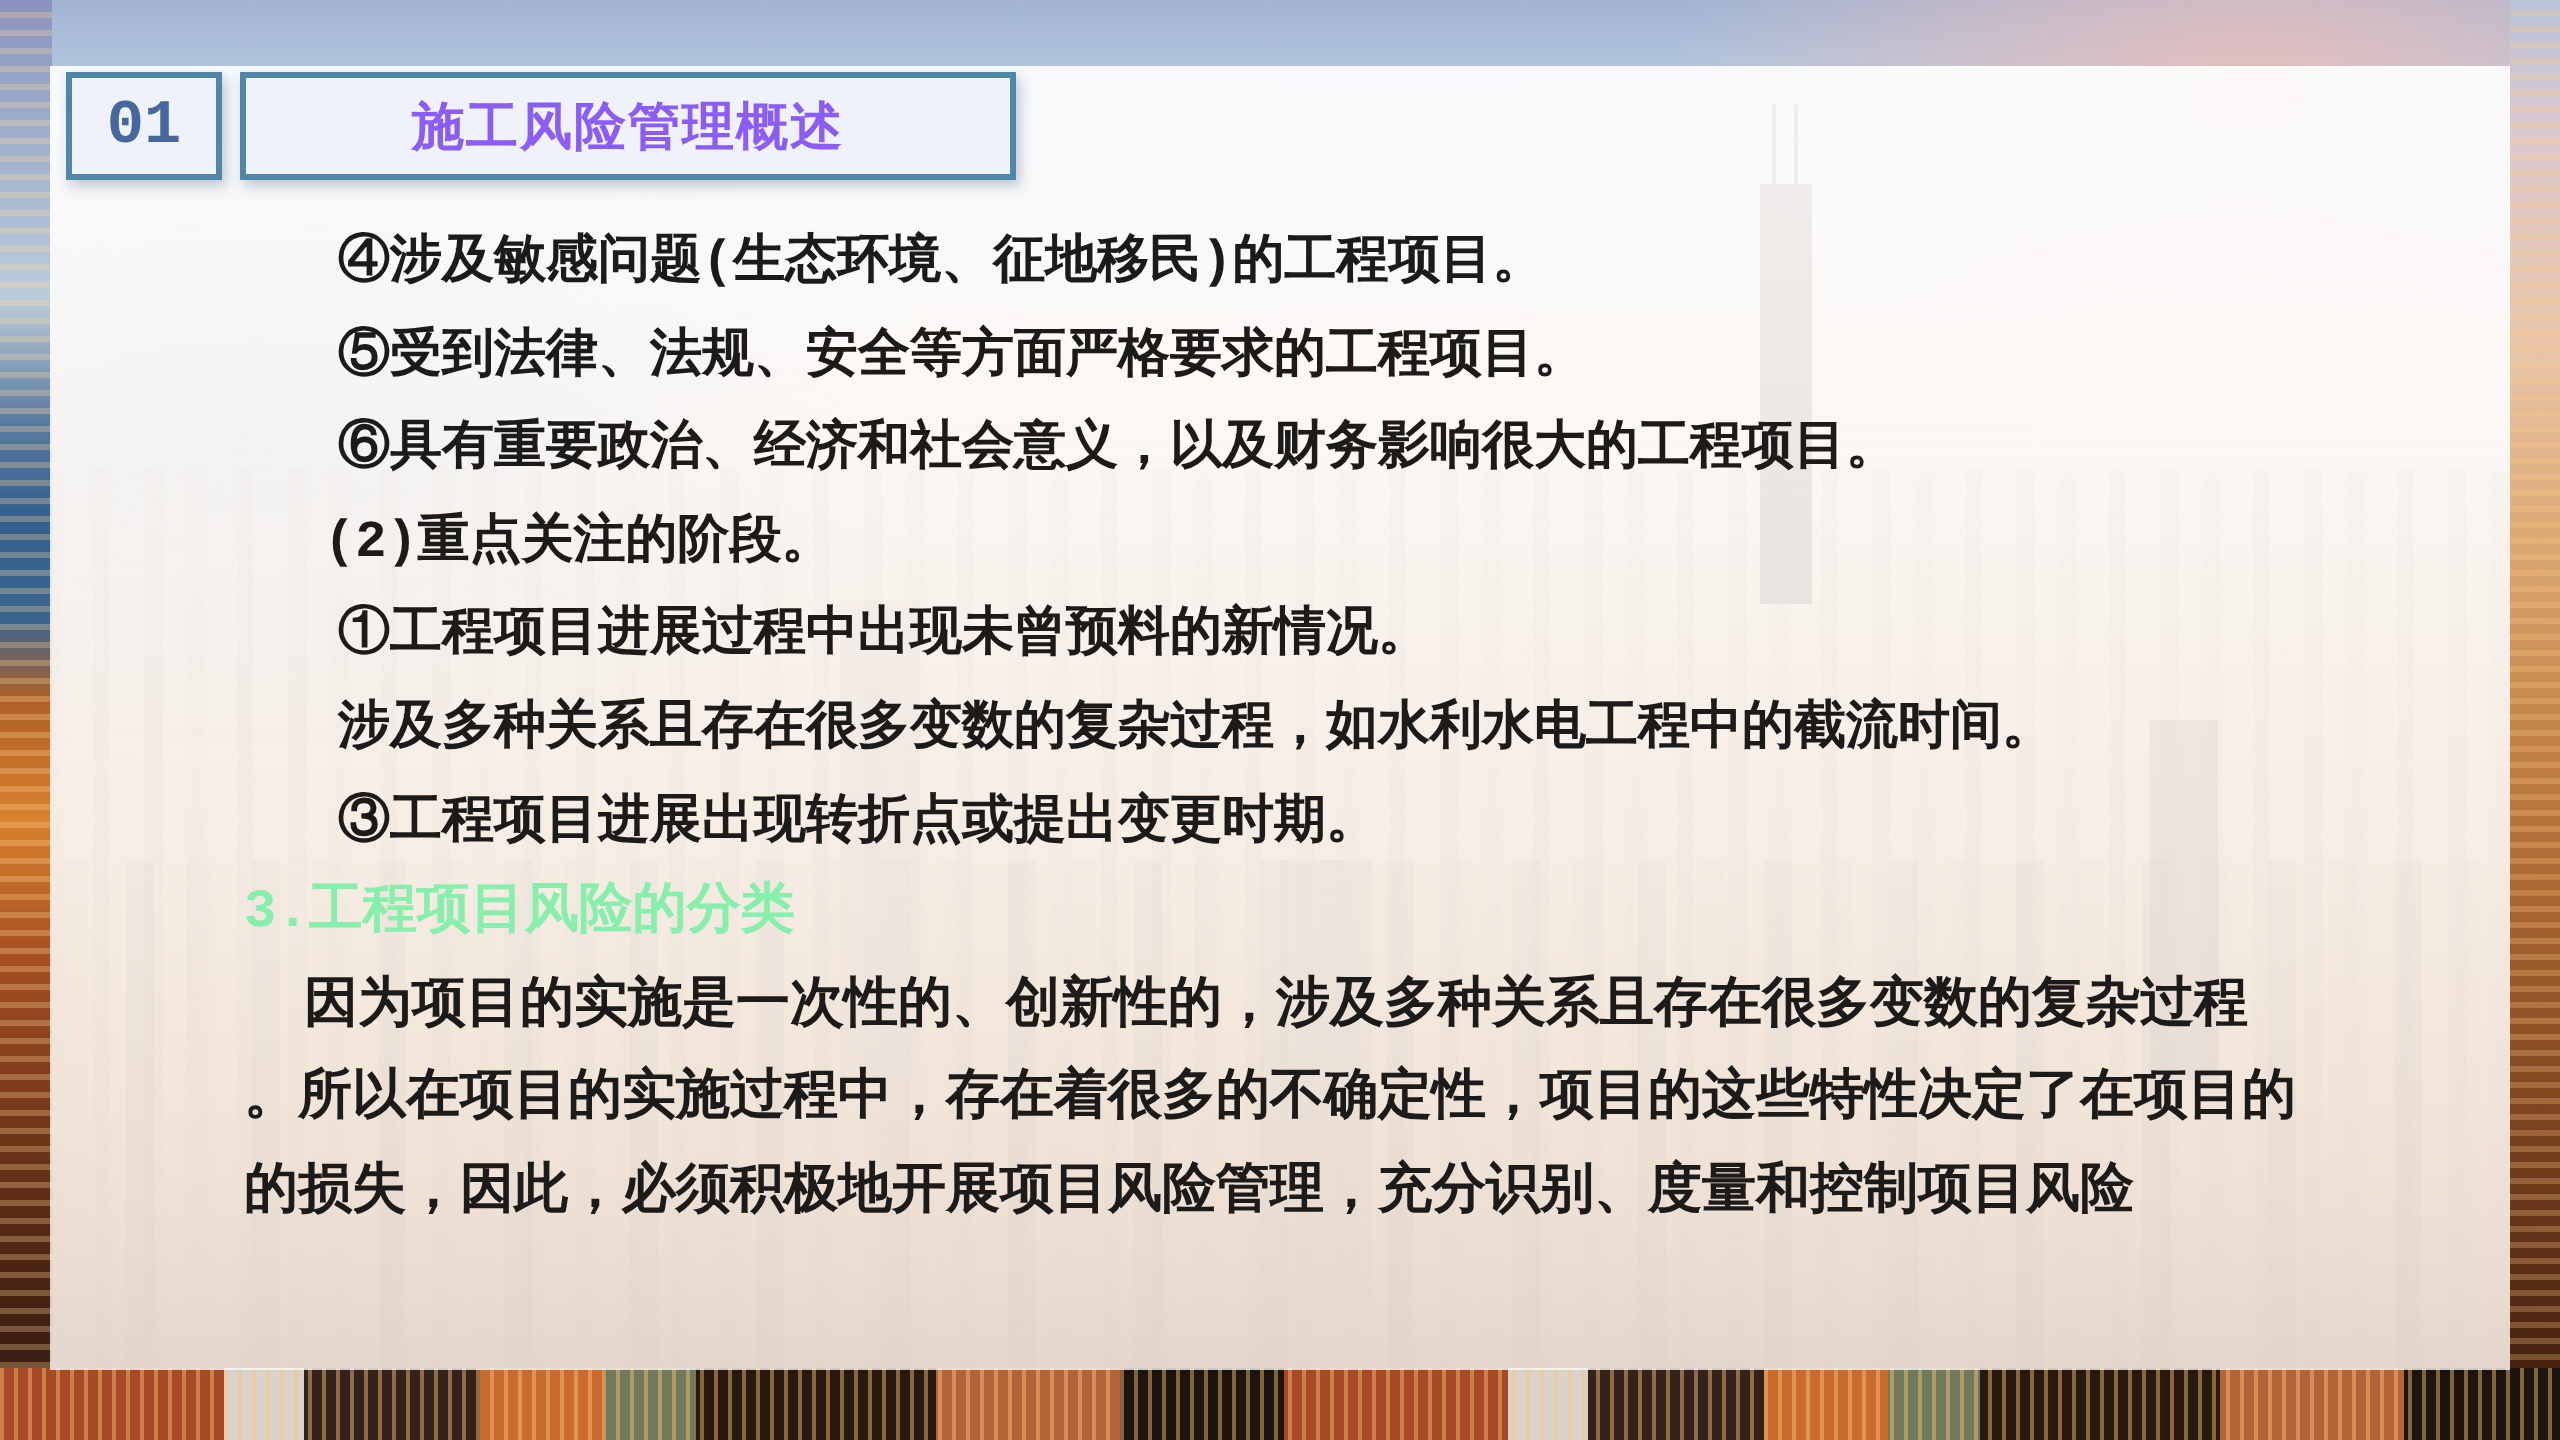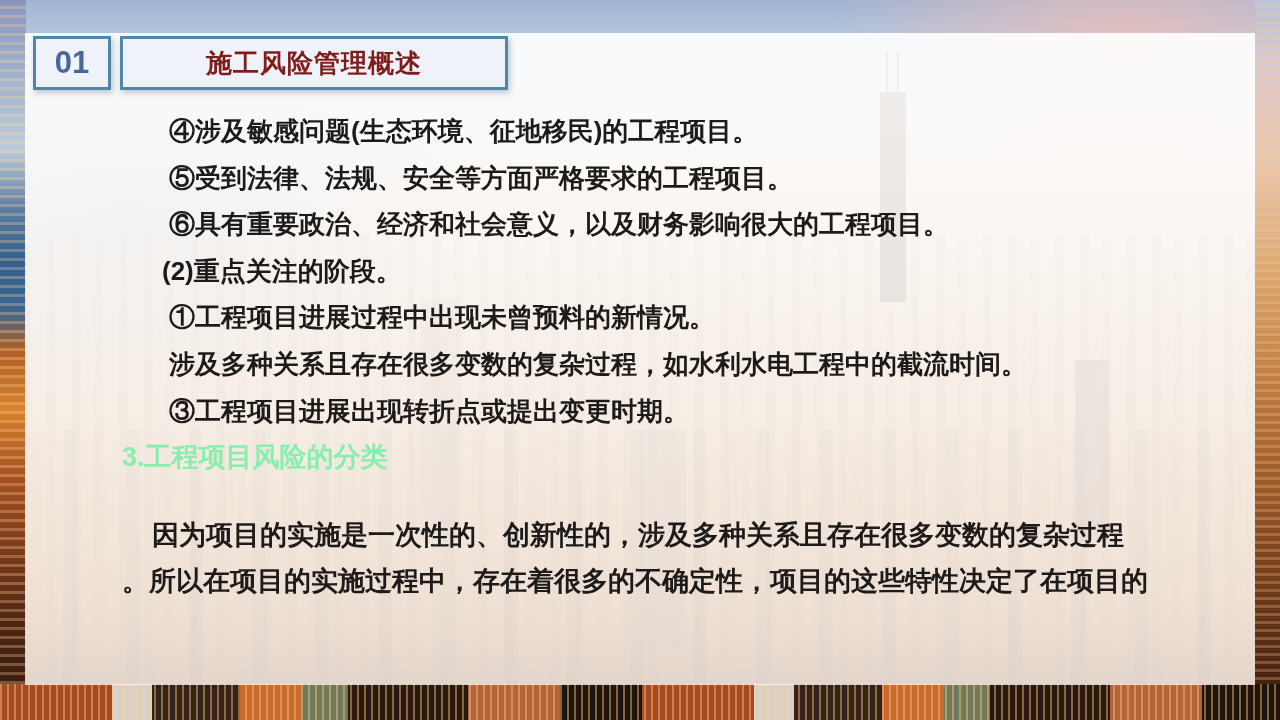--- a/index.html
+++ b/index.html
@@ -1,18 +1,18 @@
 <!DOCTYPE html>
 <html><head>
 <meta charset="utf-8">
 <style>
   html,body{margin:0;padding:0;background:#333;}
   .slide{
     position:relative;width:1280px;height:720px;overflow:hidden;
-    font-family:Liberation Sans, sans-serif;
+    font-family:Liberation Mono, monospace;
   }
   
   .bg-base{
     position:absolute;inset:0;
     background:linear-gradient(180deg,
       #a2b4d2 0px,#b3c6de 36px,#c7d2e2 80px,#ddd6d6 120px,
       #e9d8cc 170px,#e8cfba 240px,#e2c0a0 320px,#d9ad83 410px,
       #cd9663 500px,#bd7f4a 580px,#a2663a 640px,#7c4a28 690px,#5d3620 720px);
   }
   .bg-haze{
@@ -67,29 +67,29 @@
       rgba(252,250,248,0.86) 45%, rgba(252,248,244,0.80) 100%);
   }
   
   .hdr{position:absolute;left:33px;top:36px;display:flex;gap:9px;}
   .hdr-box{
     border:3px solid #4e87a8;background:rgba(238,242,248,0.92);
     display:flex;align-items:center;justify-content:center;
     box-shadow:2px 3px 6px rgba(60,80,110,0.30);
   }
   .hdr-num{width:72px;height:48px;color:#47689e;font-size:31px;font-weight:bold;}
-  .hdr-title{width:382px;height:48px;color:#7f1d1d;font-size:26px;font-weight:bold;letter-spacing:1px;}
+  .hdr-title{width:382px;height:48px;color:#8b5cf6;font-size:26px;font-weight:bold;letter-spacing:1px;}
   
   .content{position:absolute;left:122px;top:108px;width:1060px;color:#1d1b1a;}
   .ln{height:46.6px;line-height:46.6px;font-size:26px;font-weight:600;white-space:nowrap;}
   .ln.indent-bullet{padding-left:47px;}
   .ln.indent-sub{padding-left:40px;}
   .ln.heading{color:#86efac;font-size:27px;font-weight:bold;}
   .ln.para{font-size:27px;}
-  .ln.para-first{padding-left:30px;margin-top:31px;}
+  .ln.para-first{padding-left:30px;}
   
   .watermark{
     position:absolute;left:1056px;top:633px;display:flex;align-items:center;gap:7px;
     color:rgba(255,255,255,0.93);font-size:31px;font-weight:600;
     text-shadow:1px 2px 3px rgba(100,95,90,0.65);
   }
   .watermark svg{filter:drop-shadow(1px 2px 2px rgba(100,95,90,0.55));}
 </style>
 </head>
 <body>
@@ -126,16 +126,17 @@
     <div class="ln indent-bullet">④涉及敏感问题(生态环境、征地移民)的工程项目。</div>
     <div class="ln indent-bullet">⑤受到法律、法规、安全等方面严格要求的工程项目。</div>
     <div class="ln indent-bullet">⑥具有重要政治、经济和社会意义，以及财务影响很大的工程项目。</div>
     <div class="ln indent-sub">(2)重点关注的阶段。</div>
     <div class="ln indent-bullet">①工程项目进展过程中出现未曾预料的新情况。</div>
     <div class="ln indent-bullet">涉及多种关系且存在很多变数的复杂过程，如水利水电工程中的截流时间。</div>
     <div class="ln indent-bullet">③工程项目进展出现转折点或提出变更时期。</div>
     <div class="ln heading">3.工程项目风险的分类</div>
     <div class="ln para para-first">因为项目的实施是一次性的、创新性的，涉及多种关系且存在很多变数的复杂过程</div>
     <div class="ln para">。所以在项目的实施过程中，存在着很多的不确定性，项目的这些特性决定了在项目的</div>
+    <div class="ln para">的损失，因此，必须积极地开展项目风险管理，充分识别、度量和控制项目风险</div>
   </div>
 
 
 </div>
 
 </body></html>

